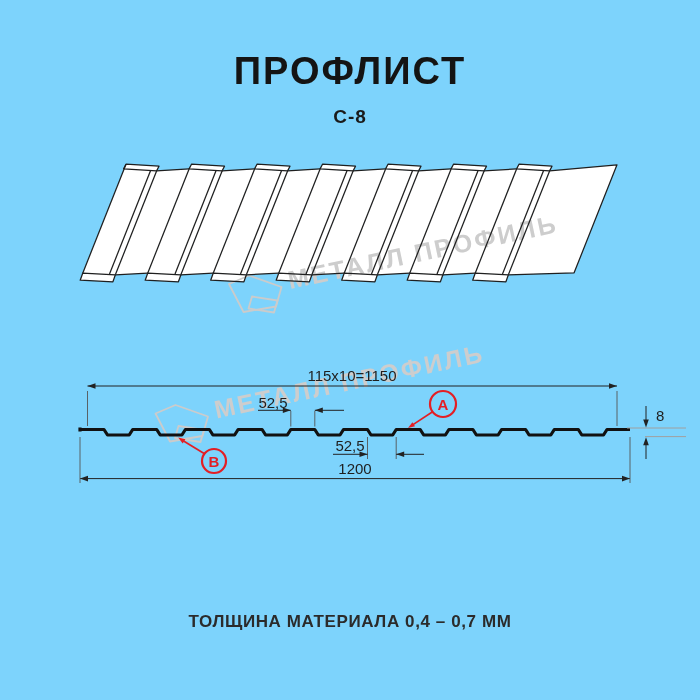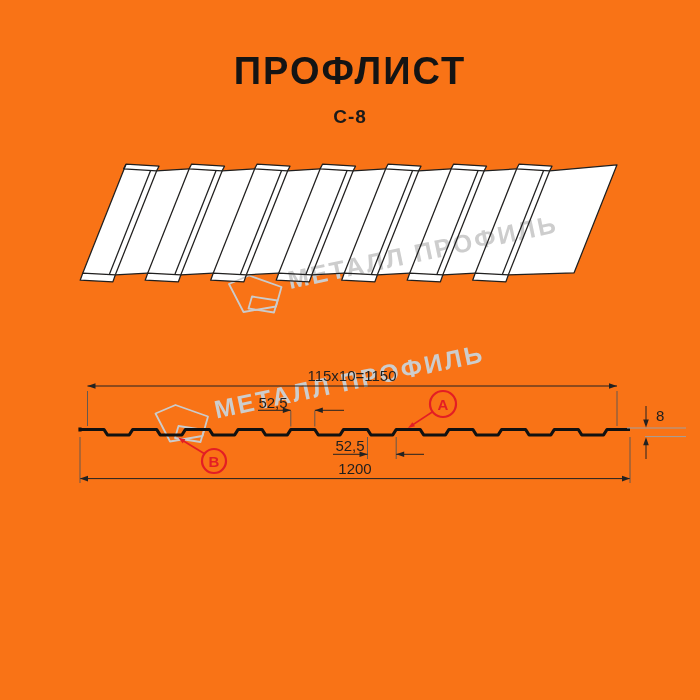--- a/index.html
+++ b/index.html
@@ -1,16 +1,16 @@
 <!DOCTYPE html>
 <html><head>
 <meta charset="utf-8">
 <style>
   html,body{margin:0;padding:0;background:#ffffff;}
-  .page{position:relative;width:700px;height:700px;background:#f97316;overflow:hidden;
+  .page{position:relative;width:700px;height:700px;background:#7dd3fc;overflow:hidden;
         font-family:"Liberation Sans", sans-serif;}
   .hdr{position:absolute;top:50px;left:0;width:700px;text-align:center;}
   .hdr h1{margin:0;font-size:38px;font-weight:800;letter-spacing:2px;color:#141414;}
   .hdr .code{margin-top:13px;font-size:19px;font-weight:700;letter-spacing:1px;color:#1a1a1a;}
   .ftr{position:absolute;top:612px;left:0;width:700px;text-align:center;
        font-size:17px;font-weight:700;letter-spacing:.6px;color:#2b2b2b;}
   svg{position:absolute;top:0;left:0;}
   .dimtxt{font-family:"Liberation Sans",sans-serif;font-size:15px;fill:#1f1f1f;}
   .redtxt{font-family:"Liberation Sans",sans-serif;font-size:15px;font-weight:700;fill:#e31e24;}
   .wmtxt{font-family:"Liberation Sans",sans-serif;font-size:25px;font-weight:600;
@@ -166,13 +166,14 @@
       <polygon fill="#e31e24" points="408,428 415.0,426.3 412.4,422.2"></polygon>
     </g>
     <g>
       <circle cx="214" cy="461" r="12" fill="none" stroke="#e31e24" stroke-width="2.2"></circle>
       <text class="redtxt" x="214" y="466.5" text-anchor="middle">B</text>
       <line x1="204.5" y1="453.8" x2="181.5" y2="439.7" stroke="#e31e24" stroke-width="1.7"></line>
       <polygon fill="#e31e24" points="178.2,437.6 182.7,443.5 185.4,439.3"></polygon>
     </g>
   </svg>
 
+  <div class="ftr">ТОЛЩИНА МАТЕРИАЛА 0,4 – 0,7 ММ</div>
 </div>
 
 </body></html>

